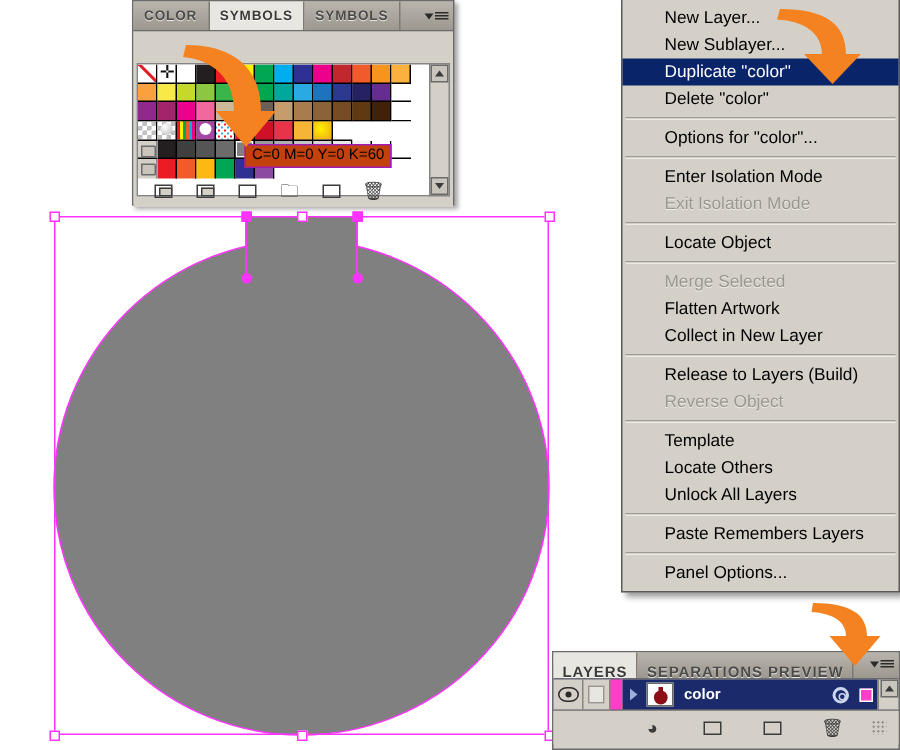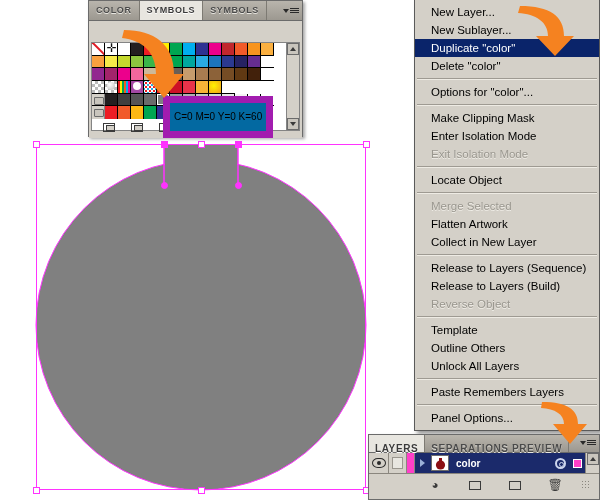--- a/index.html
+++ b/index.html
@@ -119,35 +119,35 @@
   }
   .fbtn { width:28px; height:18px; display:flex; align-items:center; justify-content:center; }
   .gly { font-size:12px; color:#3b3b3b; line-height:1; }
   .mini-rect{ width:12px;height:9px;border:1.4px solid #3b3b3b; box-sizing:border-box;}
   .mini-rect.dbl{ position:relative;}
   .mini-rect.dbl:after{content:"";position:absolute;left:2px;top:1px;width:9px;height:6px;border:1.4px solid #3b3b3b;background:#d4d0c8;box-sizing:border-box;}
 
   
   #tooltip {
     position:absolute; left:163px; top:96px;
-    background:#0369a1; border:7px solid #a21caf;
-    font-size:10px; color:#000; padding:8px 4px; white-space:nowrap;
+    background:#c2410c; border:1px solid #a21caf;
+    font-size:10px; color:#000; padding:1px 4px; white-space:nowrap;
     line-height:12px;
   }
 
   
   #ctxmenu {
     position:absolute; left:414px; top:-1px; width:186px;
     background:#d4d0c8; border:1px solid #5a5a5a;
     box-shadow: 3px 3px 4px rgba(0,0,0,.4);
     box-sizing:border-box; padding:3px 0 3px 0;
   }
   .mi {
     font-size:11.5px; color:#000; line-height:14px;
-    padding:2px 6px 2px 16px; white-space:nowrap; box-sizing:border-box;
+    padding:2px 6px 2px 28px; white-space:nowrap; box-sizing:border-box;
   }
   .mi.disabled { color:#9a978f; text-shadow:0 1px 0 #f0eee8; }
   .mi.sel { background:#0a246a; color:#ffffff; text-shadow:none; }
   .msep { height:0; border-top:1px solid #9e9a92; border-bottom:1px solid #eeebe4; margin:3px 2px; }
 
   
   #layers { left:368px; top:434px; width:232px; height:66px; }
   #layers .tabstrip { height:17px; }
   #layers .tab { height:17px; padding:7px 6px; font-size:10px; }
   .layer-row {
@@ -393,36 +393,34 @@
   <div id="tooltip">C=0 M=0 Y=0 K=60</div>
 
   <div id="ctxmenu">
     <div class="mi">New Layer...</div>
     <div class="mi">New Sublayer...</div>
     <div class="mi sel">Duplicate "color"</div>
     <div class="mi">Delete "color"</div>
     <div class="msep"></div>
     <div class="mi">Options for "color"...</div>
     <div class="msep"></div>
-    <div class="mi">Make Clipping Mask</div>
     <div class="mi">Enter Isolation Mode</div>
     <div class="mi disabled">Exit Isolation Mode</div>
     <div class="msep"></div>
     <div class="mi">Locate Object</div>
     <div class="msep"></div>
     <div class="mi disabled">Merge Selected</div>
     <div class="mi">Flatten Artwork</div>
     <div class="mi">Collect in New Layer</div>
     <div class="msep"></div>
-    <div class="mi">Release to Layers (Sequence)</div>
     <div class="mi">Release to Layers (Build)</div>
     <div class="mi disabled">Reverse Object</div>
     <div class="msep"></div>
     <div class="mi">Template</div>
-    <div class="mi">Outline Others</div>
+    <div class="mi">Locate Others</div>
     <div class="mi">Unlock All Layers</div>
     <div class="msep"></div>
     <div class="mi">Paste Remembers Layers</div>
     <div class="msep"></div>
     <div class="mi">Panel Options...</div>
   </div>
 
   <div class="panel" id="layers">
     <div class="tabstrip">
       <div class="tab active">LAYERS</div>

